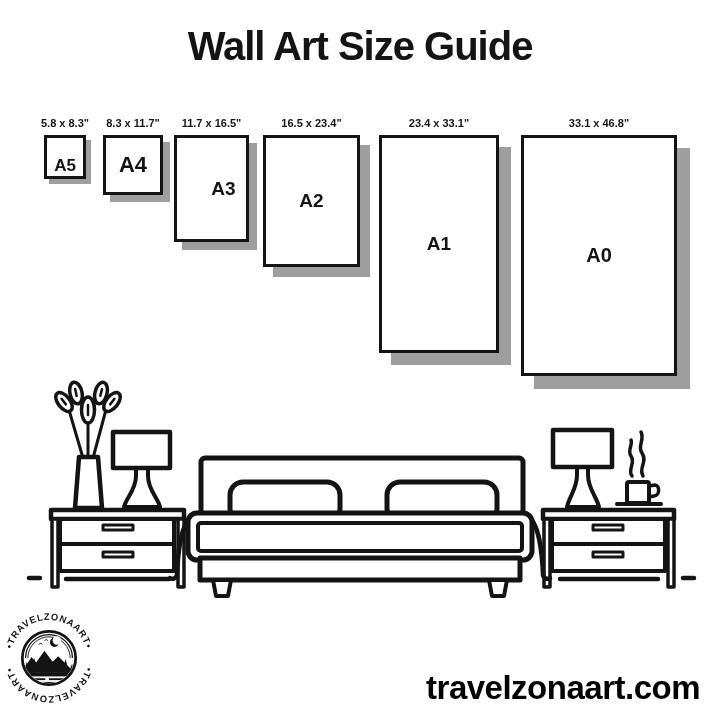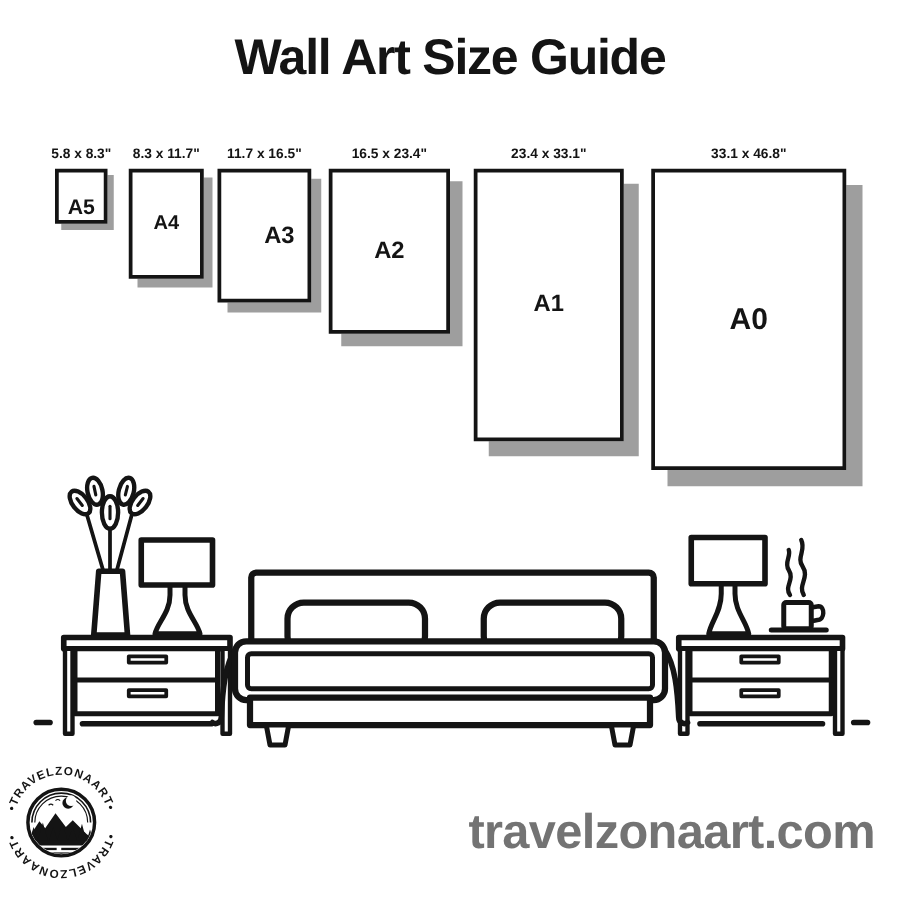--- a/index.html
+++ b/index.html
@@ -17,34 +17,34 @@
   .fsize{
     position:absolute;top:0;left:50%;transform:translateX(-50%);
     font-size:11px;font-weight:bold;white-space:nowrap;color:#141414;
   }
   .paper{
     position:absolute;top:18px;left:0;box-sizing:border-box;background:#ffffff;
     border:3px solid #141414;display:flex;align-items:center;justify-content:center;
     font-size:19px;font-weight:bold;color:#141414;
   }
   .f-a5{left:44px;width:42px;}  .f-a5 .paper{width:42px;height:44px;box-shadow:5px 5px 0 #9e9e9e;font-size:17px;align-items:flex-end;}
-  .f-a4{left:103px;width:60px;} .f-a4 .paper{width:60px;height:88px;box-shadow:7px 7px 0 #9e9e9e;font-size:16px;}
+  .f-a4{left:103px;width:60px;} .f-a4 .paper{width:60px;height:60px;box-shadow:7px 7px 0 #9e9e9e;font-size:22px;}
   .f-a3{left:174px;width:75px;} .f-a3 .paper{width:75px;height:107px;box-shadow:8px 8px 0 #9e9e9e;padding-left:24px;}
   .f-a2{left:263px;width:97px;} .f-a2 .paper{width:97px;height:132px;box-shadow:10px 10px 0 #9e9e9e;}
   .f-a1{left:379px;width:120px;}.f-a1 .paper{width:120px;height:218px;box-shadow:12px 12px 0 #9e9e9e;}
-  .f-a0{left:521px;width:156px;}.f-a0 .paper{width:156px;height:241px;box-shadow:13px 13px 0 #9e9e9e;font-size:24px;}
+  .f-a0{left:521px;width:156px;}.f-a0 .paper{width:156px;height:241px;box-shadow:13px 13px 0 #9e9e9e;font-size:20px;}
   
   .scene{position:absolute;left:20px;top:380px;}
   
   .logo{position:absolute;left:3px;top:612px;}
   .badge-text{font-family:"Liberation Sans", sans-serif;font-size:10.2px;font-weight:bold;letter-spacing:0.9px;fill:#141414;}
   
   .site{
-    position:absolute;top:644px;right:20px;font-size:39px;font-weight:bold;
-    letter-spacing:-0.5px;color:#737373;white-space:nowrap;
+    position:absolute;top:669px;right:20px;font-size:33px;font-weight:bold;
+    letter-spacing:-0.5px;color:#000000;white-space:nowrap;
   }
 </style>
 </head>
 <body>
 
 <div class="canvas">
 
   <h1 class="title">Wall Art Size Guide</h1>
 
   <div class="fw f-a5">

